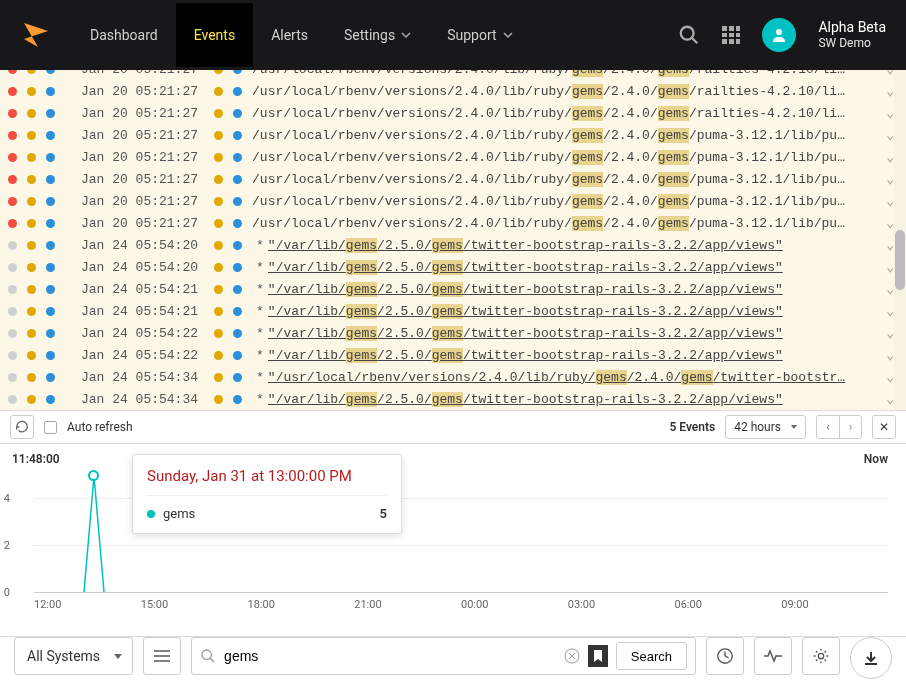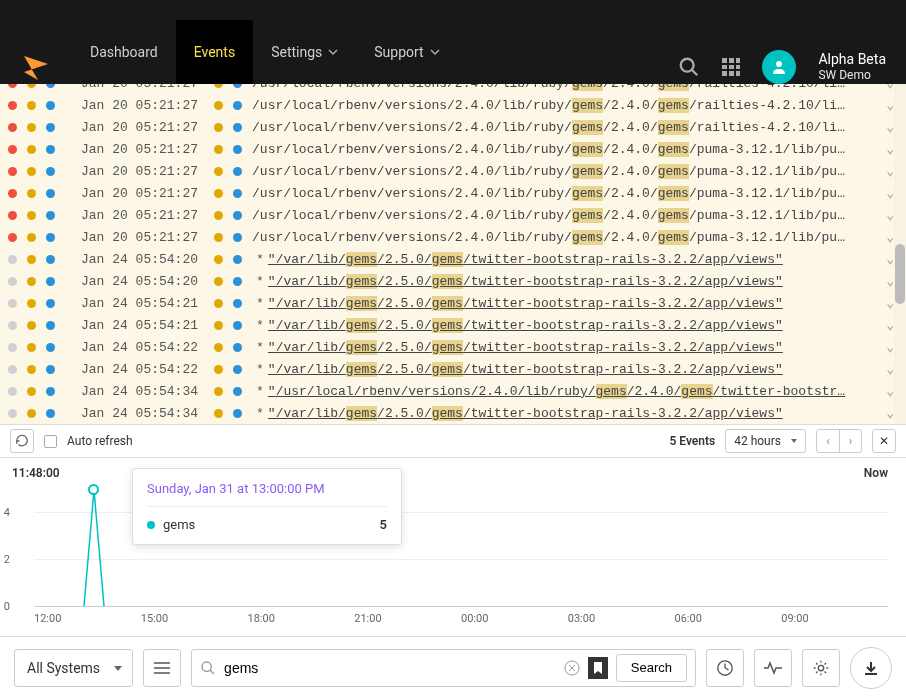--- a/index.html
+++ b/index.html
@@ -1,19 +1,19 @@
 <!DOCTYPE html>
 <html><head>
 <meta charset="utf-8">
 <style>
 * { box-sizing: border-box; margin: 0; padding: 0; }
 body { font-family: -apple-system, BlinkMacSystemFont, "Segoe UI", Roboto, sans-serif; font-size: 13px; color: #333; background: #fff; width: 906px; height: 698px; overflow: hidden; position: relative; }
 
 
-.header { height: 84px; background: #18181a; display: flex; align-items: flex-end; padding: 0 20px; color: #bbb; position: relative; }
+.header { height: 70px; background: #18181a; display: flex; align-items: center; padding: 0 20px; color: #bbb; position: relative; }
 .logo { width: 32px; height: 32px; margin-right: 20px; }
 .nav { display: flex; align-items: center; gap: 0; }
 .nav-item { padding: 24px 18px; color: #d0d0d0; cursor: pointer; font-size: 14px; display: flex; align-items: center; gap: 6px; }
 .nav-item.active { background: #000; color: #fde047; }
 .chev { width: 10px; height: 10px; }
 .header-right { margin-left: auto; display: flex; align-items: center; gap: 22px; }
 .header-icon { fill: #aaa; cursor: pointer; }
 .apps-grid { width: 18px; height: 18px; display: grid; grid-template-columns: repeat(3, 1fr); grid-template-rows: repeat(3, 1fr); gap: 2px; }
 .apps-grid span { background: #aaa; }
 .avatar { width: 34px; height: 34px; border-radius: 50%; background: #00c2c2; display: flex; align-items: center; justify-content: center; }
@@ -55,27 +55,27 @@
 .chart-area { height: 180px; padding: 8px 18px 0 12px; position: relative; }
 .chart-header { display: flex; justify-content: space-between; font-size: 12px; color: #333; font-weight: 600; margin-bottom: 6px; }
 .chart-body { position: relative; height: 120px; margin-left: 22px; }
 .y-axis { position: absolute; left: -20px; top: 0; height: 100%; font-size: 11px; color: #666; }
 .y-tick { position: absolute; right: 4px; transform: translateY(-50%); }
 .grid-line { position: absolute; left: 0; right: 0; border-top: 1px solid #eee; }
 .x-axis { display: flex; margin-left: 22px; font-size: 11px; color: #666; margin-top: 6px; }
 .x-tick { flex: 1; text-align: left; }
 .peak-ring { position: absolute; width: 11px; height: 11px; border: 2.5px solid #00c2c2; border-radius: 50%; background: #fff; z-index: 2; }
 .tooltip { position: absolute; top: -18px; left: 98px; width: 270px; background: #fff; border: 1px solid #ddd; border-radius: 3px; box-shadow: 0 2px 8px rgba(0,0,0,0.12); padding: 12px 14px; z-index: 3; }
-.tooltip-title { color: #8b5cf6; font-size: 13px; margin-bottom: 10px; padding-bottom: 10px; border-bottom: 1px solid #eee; }
+.tooltip-title { color: #b91c1c; font-size: 15px; margin-bottom: 10px; padding-bottom: 10px; border-bottom: 1px solid #eee; }
 .tooltip-row { display: flex; align-items: center; gap: 8px; font-size: 13px; }
 .tooltip-dot { width: 8px; height: 8px; border-radius: 50%; background: #00c2c2; }
 .tooltip-val { margin-left: auto; font-weight: 600; }
 
 
-.search-bar { position: absolute; bottom: 0; left: 0; right: 0; height: 62px; border-top: 1px solid #ddd; display: flex; align-items: center; padding: 0 14px; gap: 10px; background: #fff; }
+.search-bar { position: absolute; bottom: 0; left: 0; right: 0; height: 62px; border-top: 1px solid #ddd; display: flex; align-items: flex-start; padding: 0 14px; gap: 10px; background: #fff; }
 .sys-select { border: 1px solid #ccc; border-radius: 3px; padding: 10px 32px 10px 12px; position: relative; cursor: pointer; font-size: 14px; }
 .sys-select::after { content: ""; position: absolute; right: 10px; top: 16px; border-left: 4px solid transparent; border-right: 4px solid transparent; border-top: 5px solid #666; }
 .icon-btn { width: 38px; height: 38px; border: 1px solid #ccc; border-radius: 3px; display: flex; align-items: center; justify-content: center; cursor: pointer; }
 .search-box { flex: 1; height: 38px; border: 1px solid #ccc; border-radius: 3px; display: flex; align-items: center; padding: 0 8px; gap: 8px; }
 .search-box input { flex: 1; border: none; outline: none; font-size: 14px; }
 .bookmark { width: 20px; height: 22px; background: #333; display: flex; align-items: center; justify-content: center; cursor: pointer; }
 .search-btn { height: 28px; padding: 0 14px; border: 1px solid #ccc; border-radius: 3px; background: #fff; cursor: pointer; font-size: 13px; }
 .round-btn { width: 42px; height: 42px; border: 1px solid #ccc; border-radius: 50%; display: flex; align-items: center; justify-content: center; cursor: pointer; }
 
 svg { display: block; }
@@ -85,20 +85,21 @@
 
 <div class="header">
   <div class="logo">
     <svg viewBox="0 0 32 32">
         <path d="M4 4 L28 12 L4 20 L18 28 L4 4" fill="#ff9933"></path>
       </svg>
   </div>
   <div class="nav">
     <div class="nav-item">Dashboard</div>
     <div class="nav-item active">Events</div>
+    <div class="nav-item">Alerts</div>
     <div class="nav-item">
       <span>Settings</span>
       <svg class="chev" viewBox="0 0 10 10">
           <path d="M1 3 L5 7 L9 3" stroke="#aaa" stroke-width="1.5" fill="none"></path>
         </svg>
     </div>
     <div class="nav-item">
       <span>Support</span>
       <svg class="chev" viewBox="0 0 10 10">
           <path d="M1 3 L5 7 L9 3" stroke="#aaa" stroke-width="1.5" fill="none"></path>

